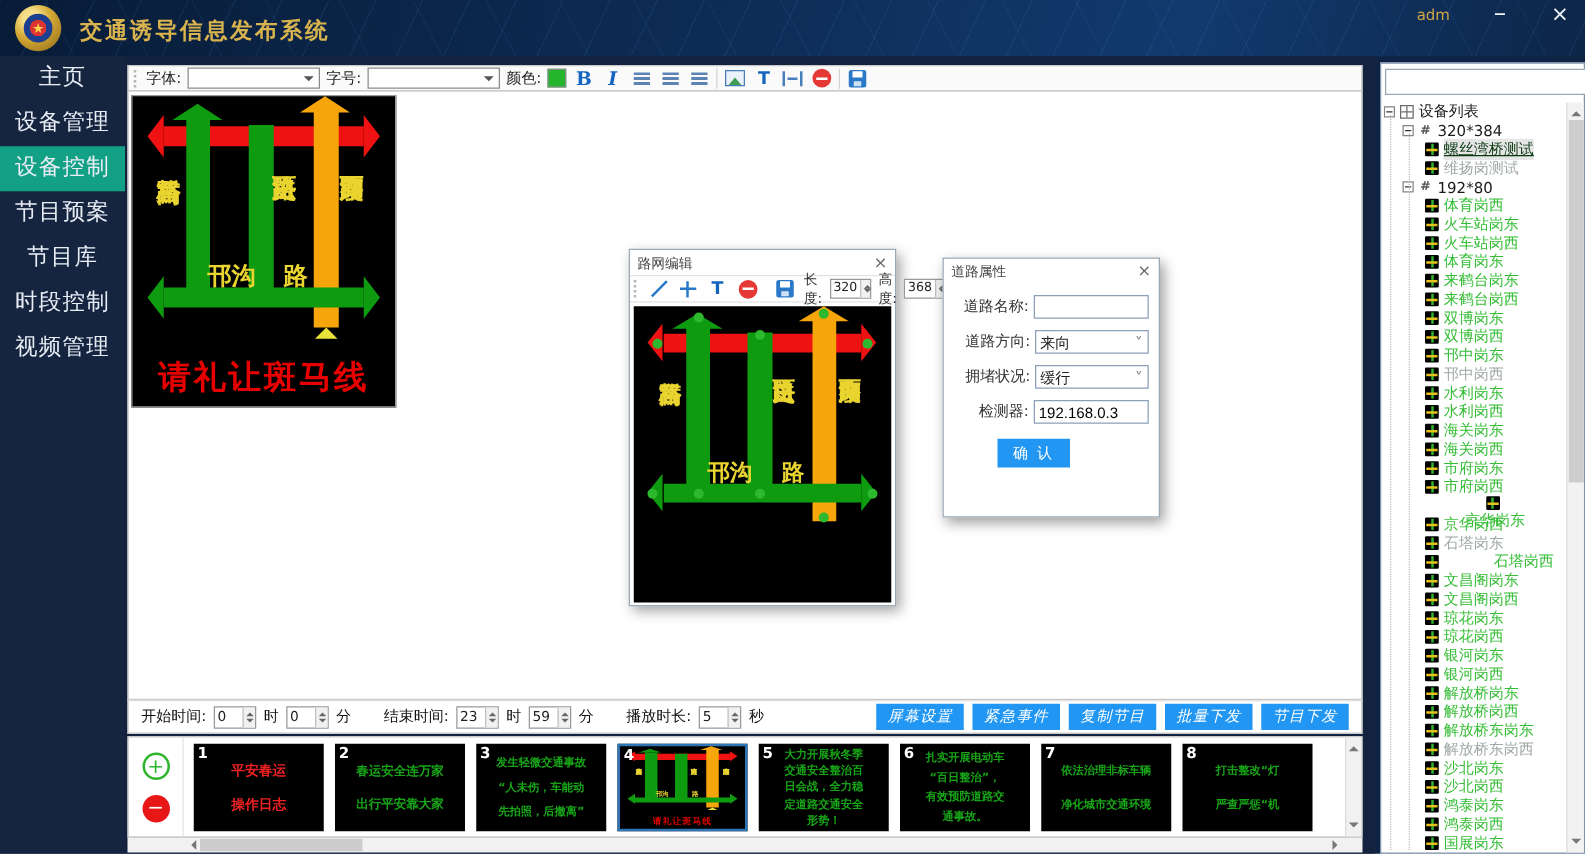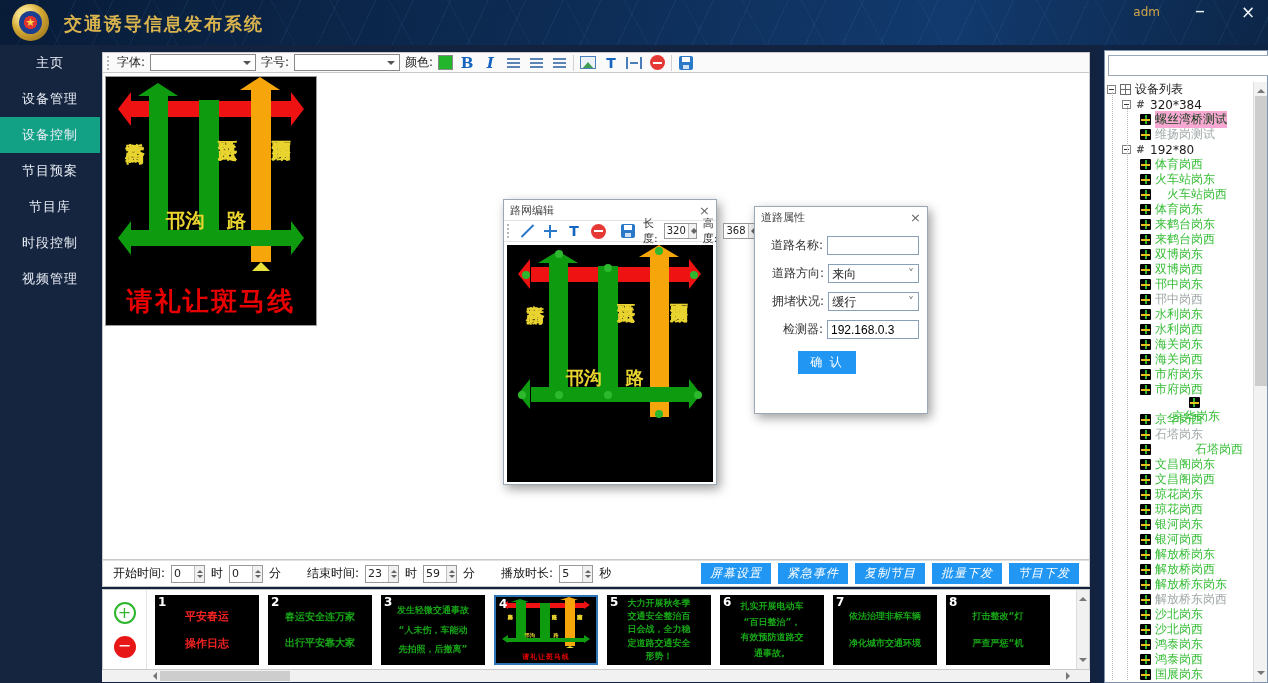--- a/index.html
+++ b/index.html
@@ -19,21 +19,21 @@
   .badge .inner { width:23px; height:23px; border-radius:50%; background:radial-gradient(circle,#d33 0 40%,#1d3f8f 41% 100%);
     display:flex; align-items:center; justify-content:center; color:#ffd34d; font-size:11px; line-height:1; }
   .app-title { position:absolute; left:64px; top:12px; color:#d9b34d; font-size:18px; font-weight:bold; letter-spacing:2px; z-index:2;}
   .header-user { position:absolute; right:108px; top:5px; color:#cfa64a; font-size:12px; z-index:2; }
   .win-btn { position:absolute; top:2px; color:#eef3f8; font-size:17px; z-index:2; width:24px; text-align:center; cursor:default;}
   .win-min { right:56px; top:-2px; font-size:20px; }
   .win-close { right:8px; }
 
   
   .sidebar { position:absolute; left:0; top:45px; width:100px; height:638px; background:#16253f; }
-  .side-item { height:36px; line-height:36px; text-align:center; color:#e9eef6; font-size:13px; letter-spacing:1px; }
+  .side-item { height:36px; line-height:36px; text-align:center; color:#e9eef6; font-size:18px; letter-spacing:1px;font-family:Liberation Mono, monospace; }
   .side-item.active { background:#13a186; }
 
   
   .workspace { position:absolute; left:100px; top:45px; width:1000px; height:638px; background:#13233f; }
   .edit-toolbar { margin:7px 10px 0 2px; height:21px; background:#fafafa; border:1px solid #c9c9c9;
     display:flex; align-items:center; gap:5px; padding:0 4px; font-size:12px; color:#222; }
   .grip { width:3px; height:14px; border-left:2px dotted #b5b5b5; margin-right:2px; }
   .combo { width:106px; height:17px; border:1px solid #8a8a8a; background:#fff; position:relative; }
   .combo::after { content:""; position:absolute; right:4px; top:6px; border:4px solid transparent; border-top-color:#555; }
   .swatch { width:15px; height:15px; border:1px solid #888; }
@@ -127,21 +127,21 @@
   .expander { width:9px; height:9px; border:1px solid #848484; background:#fff; position:relative; margin-right:4px; flex:none; }
   .expander::after { content:""; position:absolute; left:1px; top:3px; width:5px; height:1px; background:#333; }
   .icon-root { width:11px; height:11px; border:1px solid #6b6b6b; margin-right:4px; flex:none;
     background:linear-gradient(#6b6b6b 0 0) 50% 0/1px 100% no-repeat, linear-gradient(#6b6b6b 0 0) 0 50%/100% 1px no-repeat; }
   .icon-group { width:11px; margin-right:4px; color:#555; font-weight:bold; font-size:10px; flex:none; text-align:center; }
   .icon-signal { width:11px; height:11px; background:#000; border-radius:1px; margin-right:4px; flex:none; position:relative; }
   .icon-signal::before { content:""; position:absolute; left:4.5px; top:1px; width:2px; height:9px; background:#2db52d; }
   .icon-signal::after { content:""; position:absolute; left:1px; top:4.5px; width:9px; height:2px; background:#e8c21a; }
   .t-online { color:#35bd35; }
   .t-offline { color:#a0a8a8; }
-  .t-selected { background:#f9a8d4; color:#0b3a12; }
+  .t-selected { background:#e5e5e5; color:#0b3a12;text-decoration:underline; }
   .tree-vscroll { position:absolute; right:0px; top:31px; width:14px; bottom:0; background:#f2f2f2; border-left:1px solid #ddd; }
   .tree-vscroll .arrow-up { left:3px; }
   .tree-vscroll .arrow-dn { left:3px; }
   .v-thumb { position:absolute; left:1px; top:14px; width:12px; height:290px; background:#cdcdcd; }
 </style>
 </head>
 <body>
 
 <div class="header">
   <div class="badge">
@@ -511,21 +511,21 @@
         <span>192*80</span>
       </div>
       <div class="tree-row" style="padding-left: 33px;">
         <span class="icon-signal"></span>
         <span class="t-online">体育岗西</span>
       </div>
       <div class="tree-row" style="padding-left: 33px;">
         <span class="icon-signal"></span>
         <span class="t-online">火车站岗东</span>
       </div>
-      <div class="tree-row" style="padding-left: 33px; gap: 12px;">
+      <div class="tree-row" style="padding-left: 33px;">
         <span class="icon-signal"></span>
         <span class="t-online">火车站岗西</span>
       </div>
       <div class="tree-row" style="padding-left: 33px;">
         <span class="icon-signal"></span>
         <span class="t-online">体育岗东</span>
       </div>
       <div class="tree-row" style="padding-left: 33px;">
         <span class="icon-signal"></span>
         <span class="t-online">来鹤台岗东</span>

